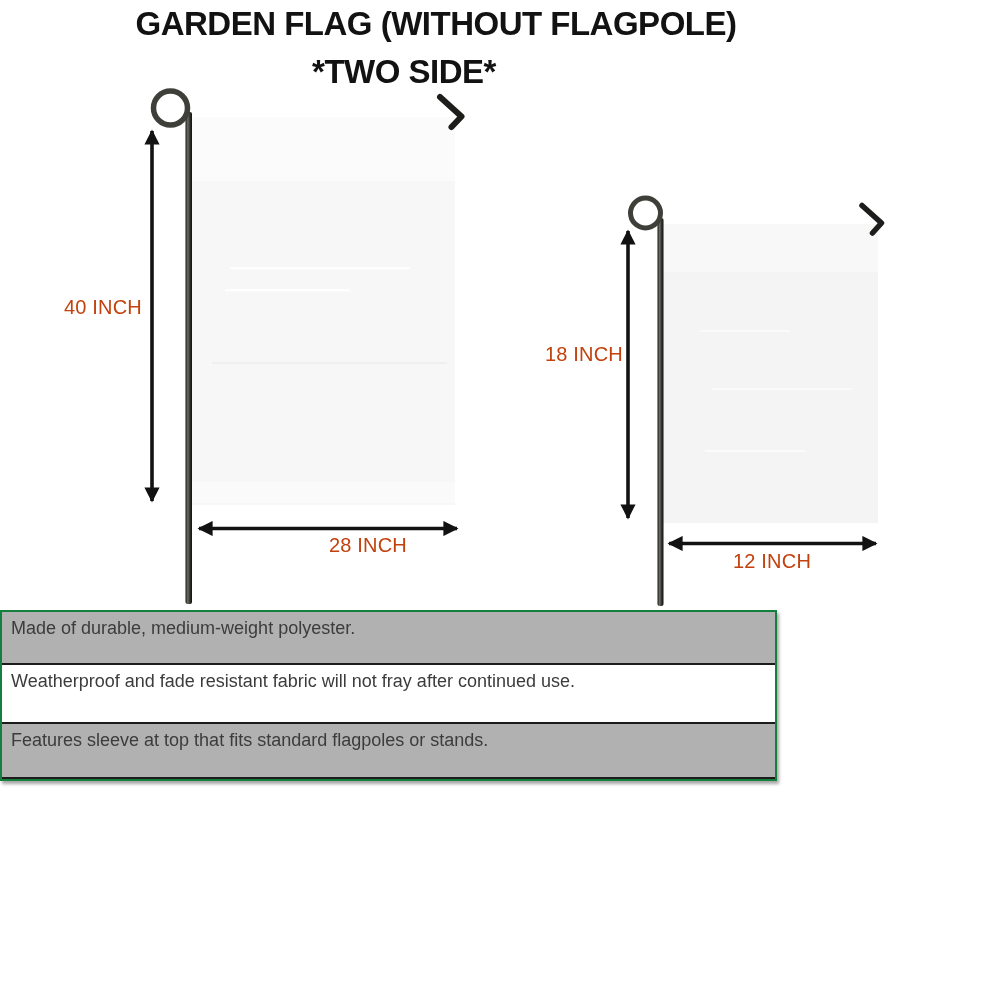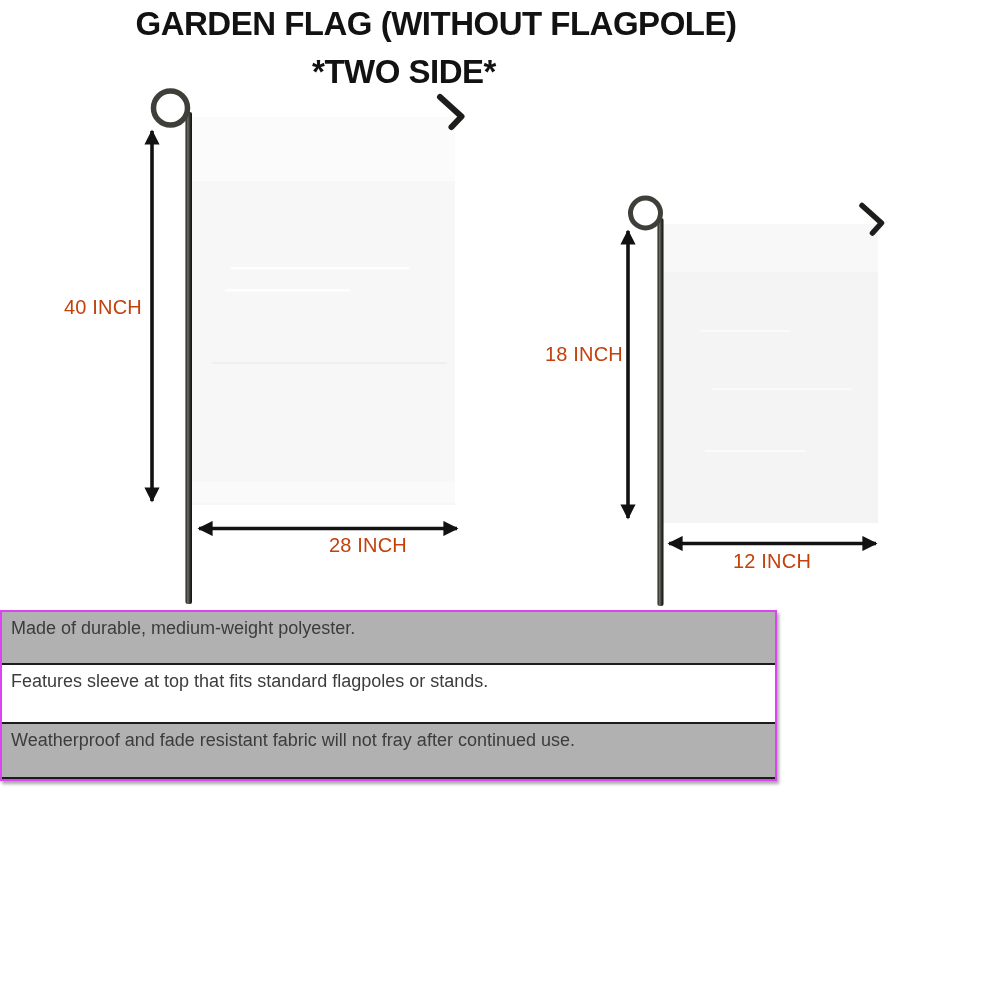--- a/index.html
+++ b/index.html
@@ -30,21 +30,21 @@
     color: #c2410c; letter-spacing: 0.2px; white-space: nowrap;
   }
   .lbl-40 { left: 56px;  top: 296px; width: 86px;  text-align: right; }
   .lbl-28 { left: 241px; top: 534px; width: 166px; text-align: right; }
   .lbl-18 { left: 537px; top: 343px; width: 86px;  text-align: right; }
   .lbl-12 { left: 689px; top: 550px; width: 166px; text-align: center; }
 
   
   .features {
     position: absolute; left: 0; top: 610px; width: 777px;
-    border: 2px solid #d946ef;
+    border: 2px solid #15803d;
     box-shadow: 2px 3px 3px rgba(0,0,0,0.35);
     background: #14532d;
   }
   .frow { border-bottom: 2px solid #1c1c1c; height: 55px; }
   .frow:nth-child(odd)  { background: #b1b1b1; }
   .frow:nth-child(even) { background: #ffffff; }
   .frow:nth-child(1) { height: 53px; }
   .frow:nth-child(2) { height: 59px; }
   .frow:nth-child(5) { height: 53px; border-bottom: none; }
   .frow span {
@@ -122,20 +122,20 @@
   <div class="dim-label lbl-40">40 INCH</div>
   <div class="dim-label lbl-28">28 INCH</div>
   <div class="dim-label lbl-18">18 INCH</div>
   <div class="dim-label lbl-12">12 INCH</div>
 
   <div class="features">
     <div class="frow">
       <span>Made of durable, medium-weight polyester.</span>
     </div>
     <div class="frow">
-      <span>Features sleeve at top that fits standard flagpoles or stands.</span>
+      <span>Weatherproof and fade resistant fabric will not fray after continued use.</span>
     </div>
     <div class="frow">
-      <span>Weatherproof and fade resistant fabric will not fray after continued use.</span>
+      <span>Features sleeve at top that fits standard flagpoles or stands.</span>
     </div>
   </div>
 
 </div>
 
 </body></html>

